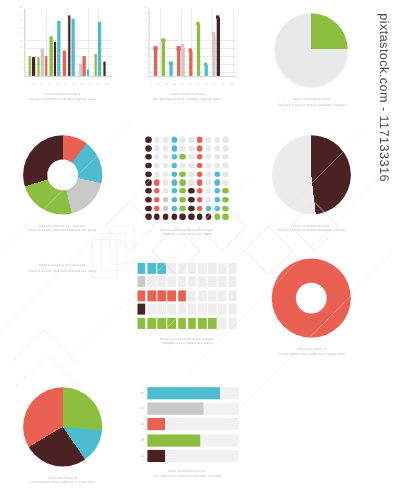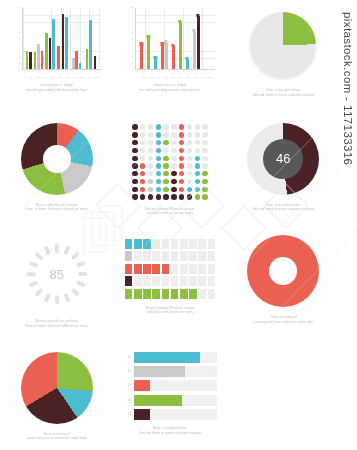--- a/index.html
+++ b/index.html
@@ -398,51 +398,29 @@
       <div class="caption" style="margin-top:6px">
         <span>Mauris euismod Rhoncus congue</span>
         <span class="l2">volutpat  Lorem  ipsum  are many</span>
       </div>
     </div>
 
     <div class="cell">
       <div class="viz" style="margin-top:4px">
         <div style="position:relative;width:72px;height:72px;">
           <div id="pie6" class="circle" style="position: absolute; inset: 0px; background: conic-gradient(rgb(74, 34, 36) 8deg, rgb(74, 34, 36) 173.6deg, rgb(236, 236, 236) 173.6deg, rgb(236, 236, 236) 368deg);"></div>
-          <div class="donut-center-dark" style="width:40px;height:40px;">46</div>
         </div>
       </div>
       <div class="caption" style="margin-top:8px">
         <span>Nunc ut tincidunt lorem</span>
         <span class="l2">Sed sed lorem et metus vulputate volutpat</span>
       </div>
     </div>
 
     <div class="cell">
-      <div class="viz" style="margin-top:6px">
-        <div class="spinner" id="spinner">
-            <i style="transform: rotate(337.5deg) translateY(-28px);"></i>
-            <i style="transform: rotate(315deg) translateY(-28px);"></i>
-            <i style="transform: rotate(292.5deg) translateY(-28px);"></i>
-            <i style="transform: rotate(270deg) translateY(-28px);"></i>
-            <i style="transform: rotate(247.5deg) translateY(-28px);"></i>
-            <i style="transform: rotate(225deg) translateY(-28px);"></i>
-            <i style="transform: rotate(202.5deg) translateY(-28px);"></i>
-            <i style="transform: rotate(180deg) translateY(-28px);"></i>
-            <i style="transform: rotate(157.5deg) translateY(-28px);"></i>
-            <i style="transform: rotate(135deg) translateY(-28px);"></i>
-            <i style="transform: rotate(112.5deg) translateY(-28px);"></i>
-            <i style="transform: rotate(90deg) translateY(-28px);"></i>
-            <i style="transform: rotate(67.5deg) translateY(-28px);"></i>
-            <i style="transform: rotate(45deg) translateY(-28px);"></i>
-            <i style="transform: rotate(22.5deg) translateY(-28px);"></i>
-            <i style="transform: rotate(0deg) translateY(-28px);"></i>
-          <div class="val">85</div>
-        </div>
-      </div>
       <div class="caption" style="margin-top:8px">
         <span>Mauris vehicula nec molestie</span>
         <span class="l2">Nunc ut  lorem. Sed sed  suffered  are many</span>
       </div>
     </div>
 
     <div class="cell">
       <div class="viz" style="margin-top:8px">
         <div class="blocks" id="blocks">
             <div class="brow">

